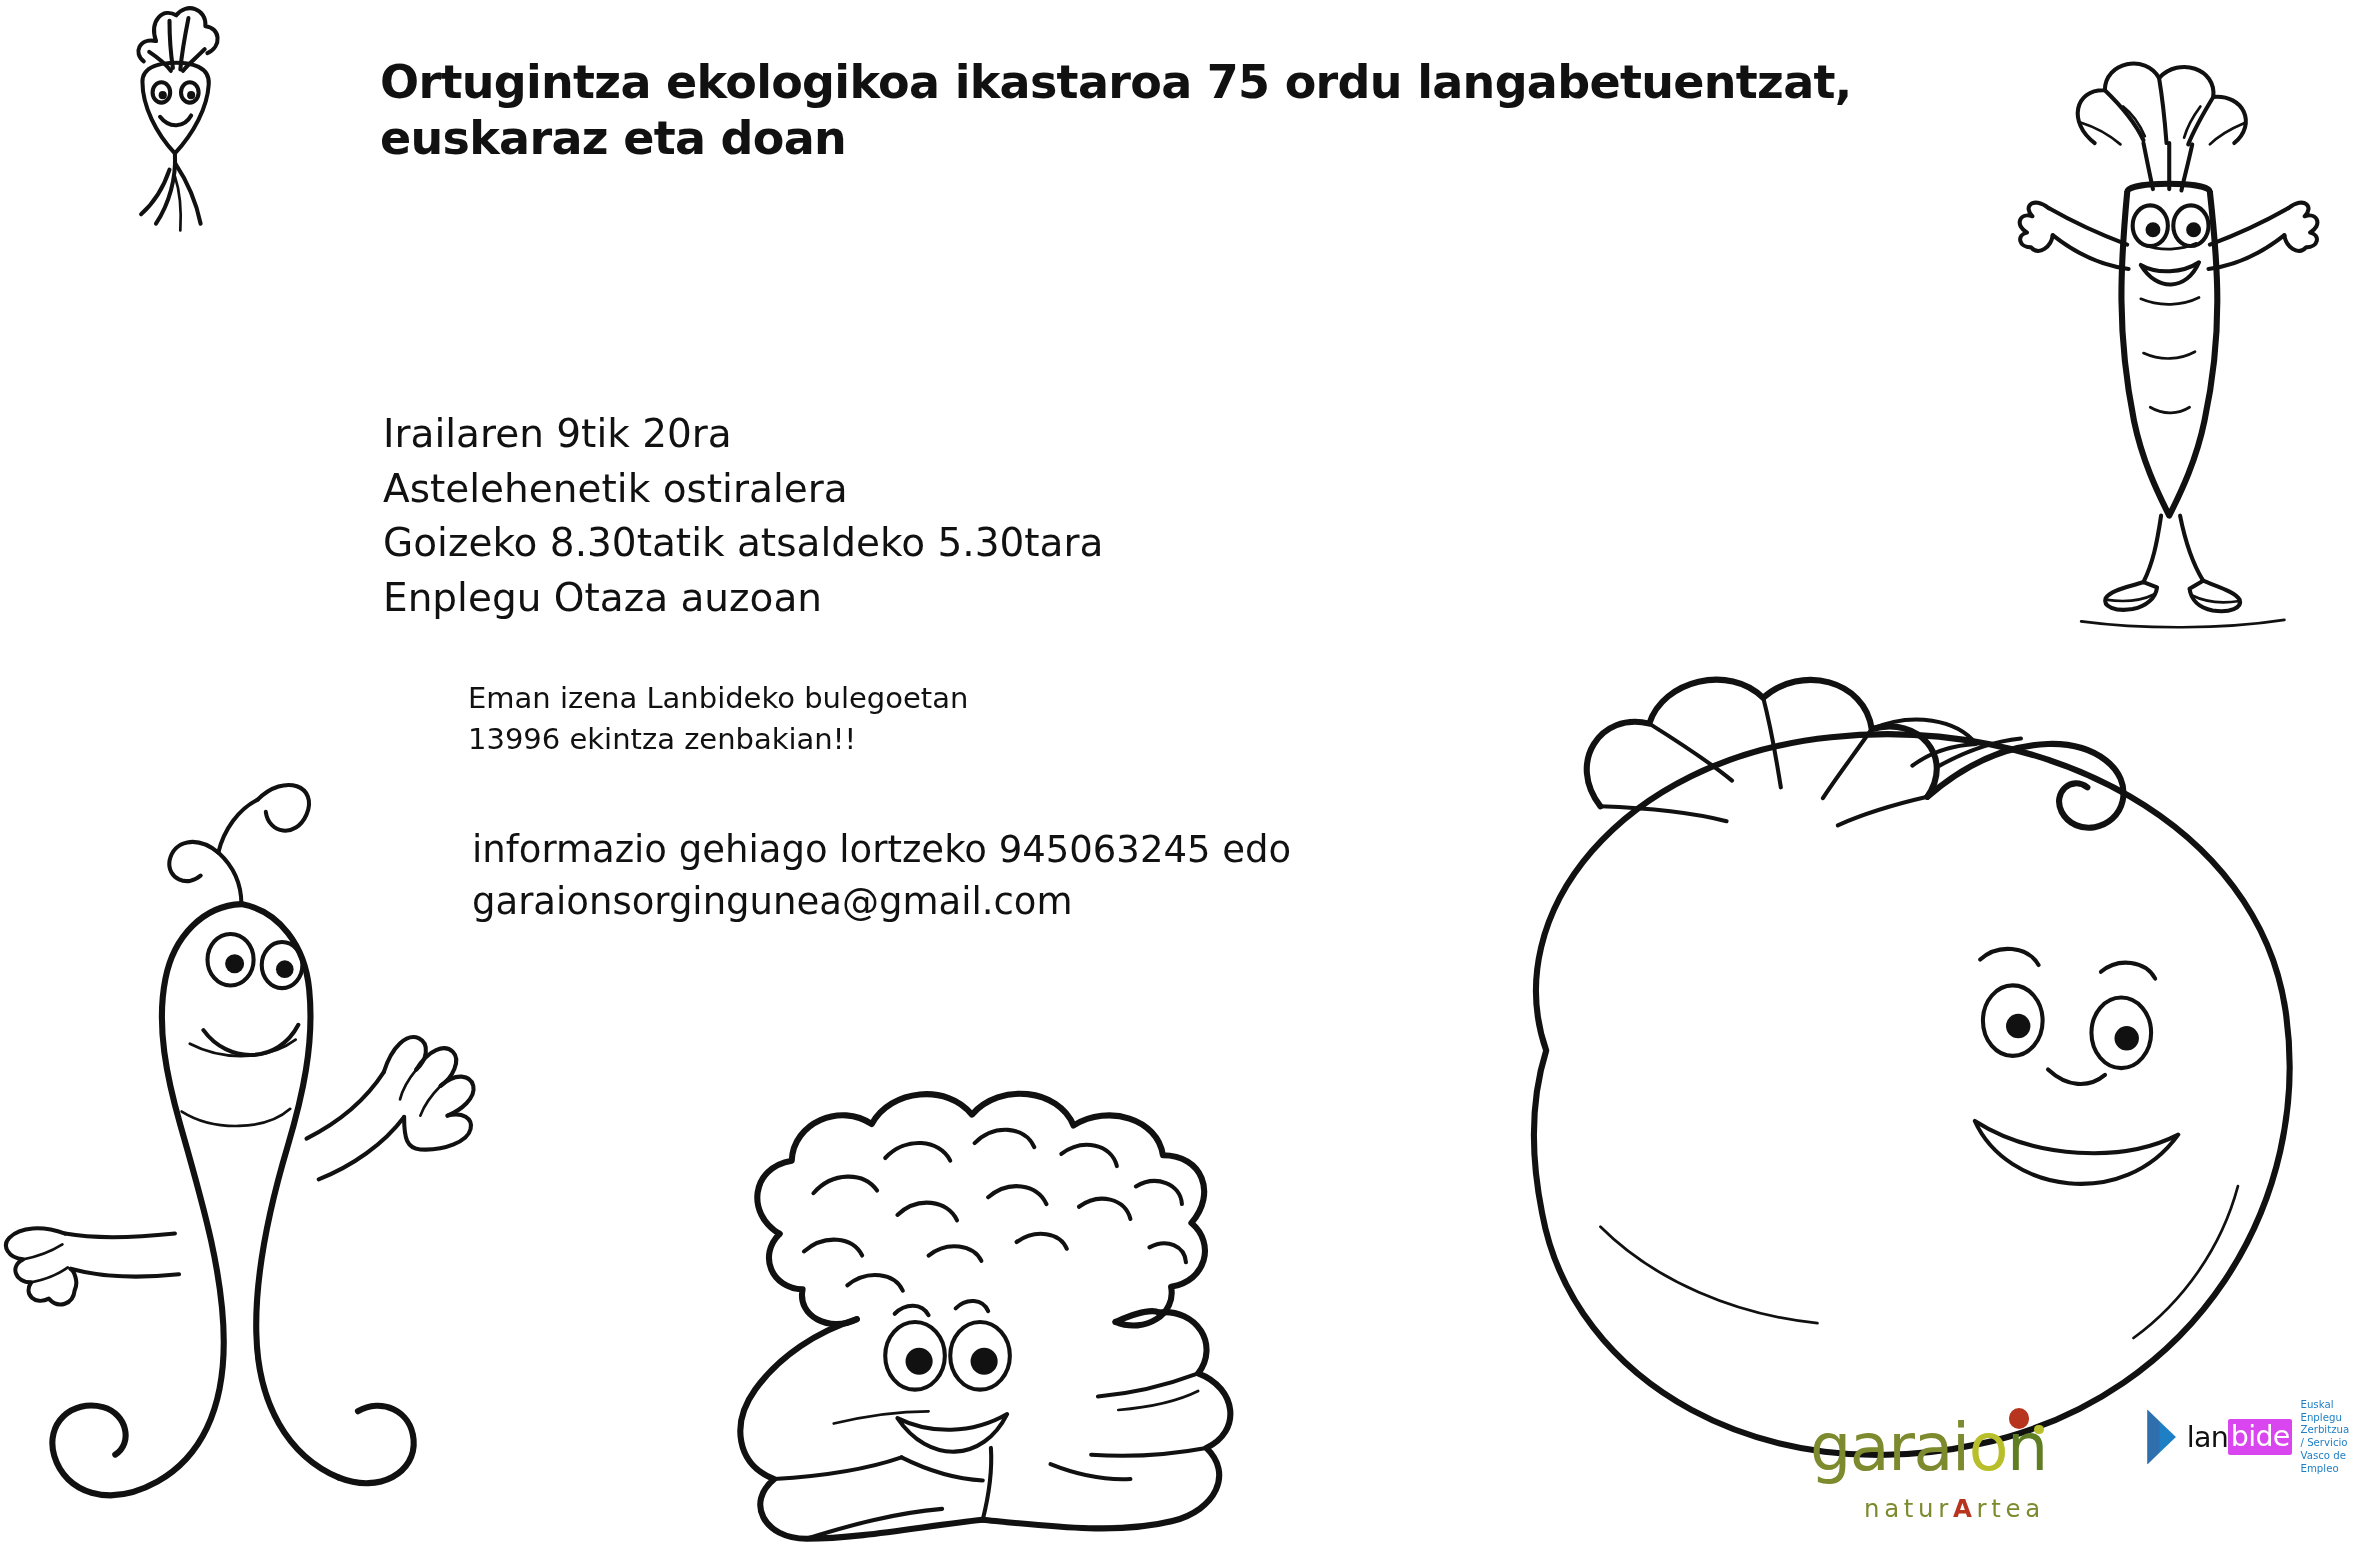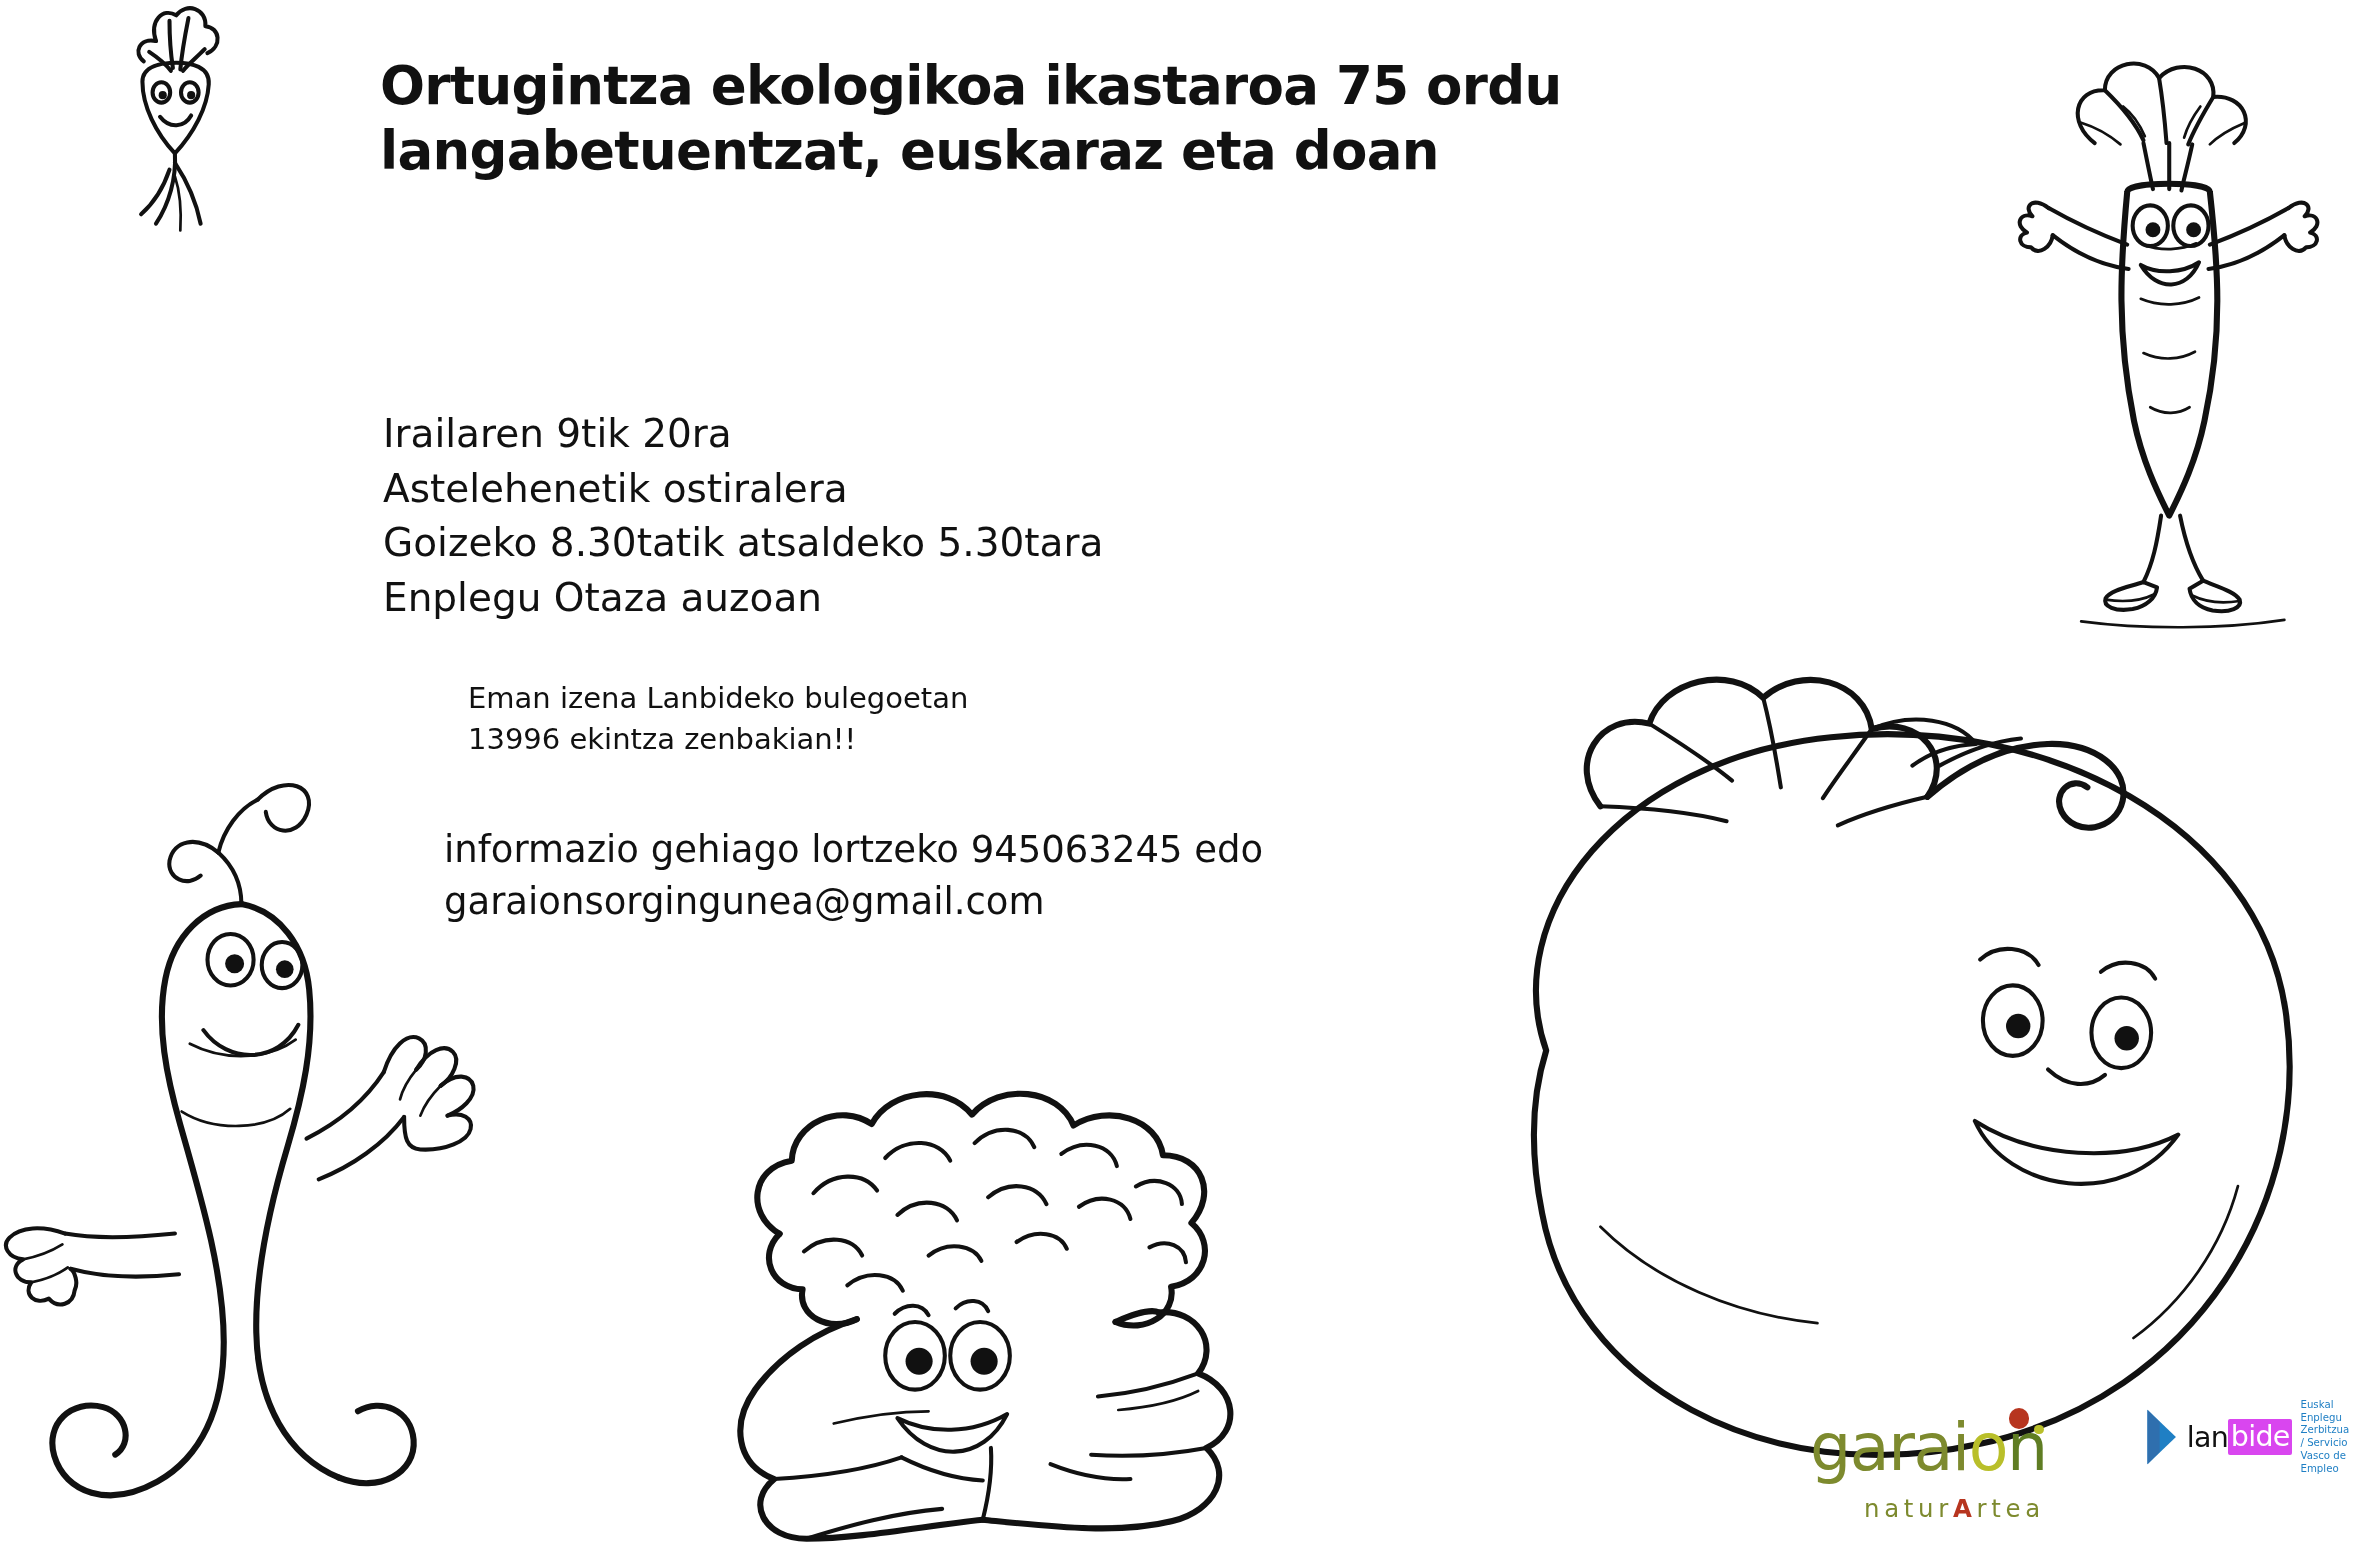--- a/index.html
+++ b/index.html
@@ -11,21 +11,21 @@
     position:relative;
   }
   .poster{position:absolute;inset:0;}
 
   
   .title{
     position:absolute;
     left:380px; top:54px; width:1559px;
     font-family:"DejaVu Sans", sans-serif;
     font-weight:bold;
-    font-size:53px;
+    font-size:46px;
     line-height:1.22;
     color:#111;
     letter-spacing:-0.7px;
   }
   .subtitle{
     position:absolute;
     left:64px; top:278px; width:2034px;
     font-size:50px;
     color:#111;
     line-height:1.25;
@@ -39,21 +39,21 @@
   }
   .signup{
     position:absolute;
     left:468px; top:678px; width:1356px;
     font-size:29px;
     line-height:1.40;
     color:#111;
   }
   .info{
     position:absolute;
-    left:444px; top:824px; width:1424px;
+    left:472px; top:824px; width:1424px;
     font-size:37px;
     line-height:1.40;
     color:#111;
   }
 
   
   .logo-garaion{
     position:absolute;
     left:1810px; top:1383px;
     width:292px; height:129px;

